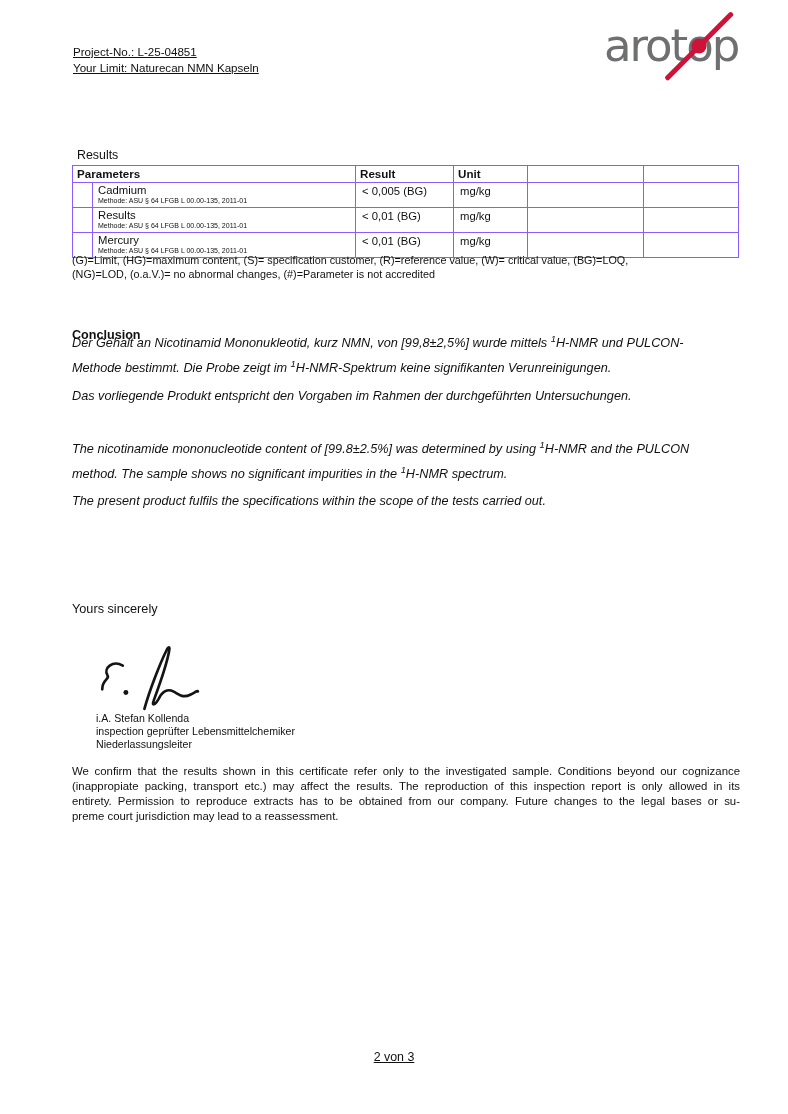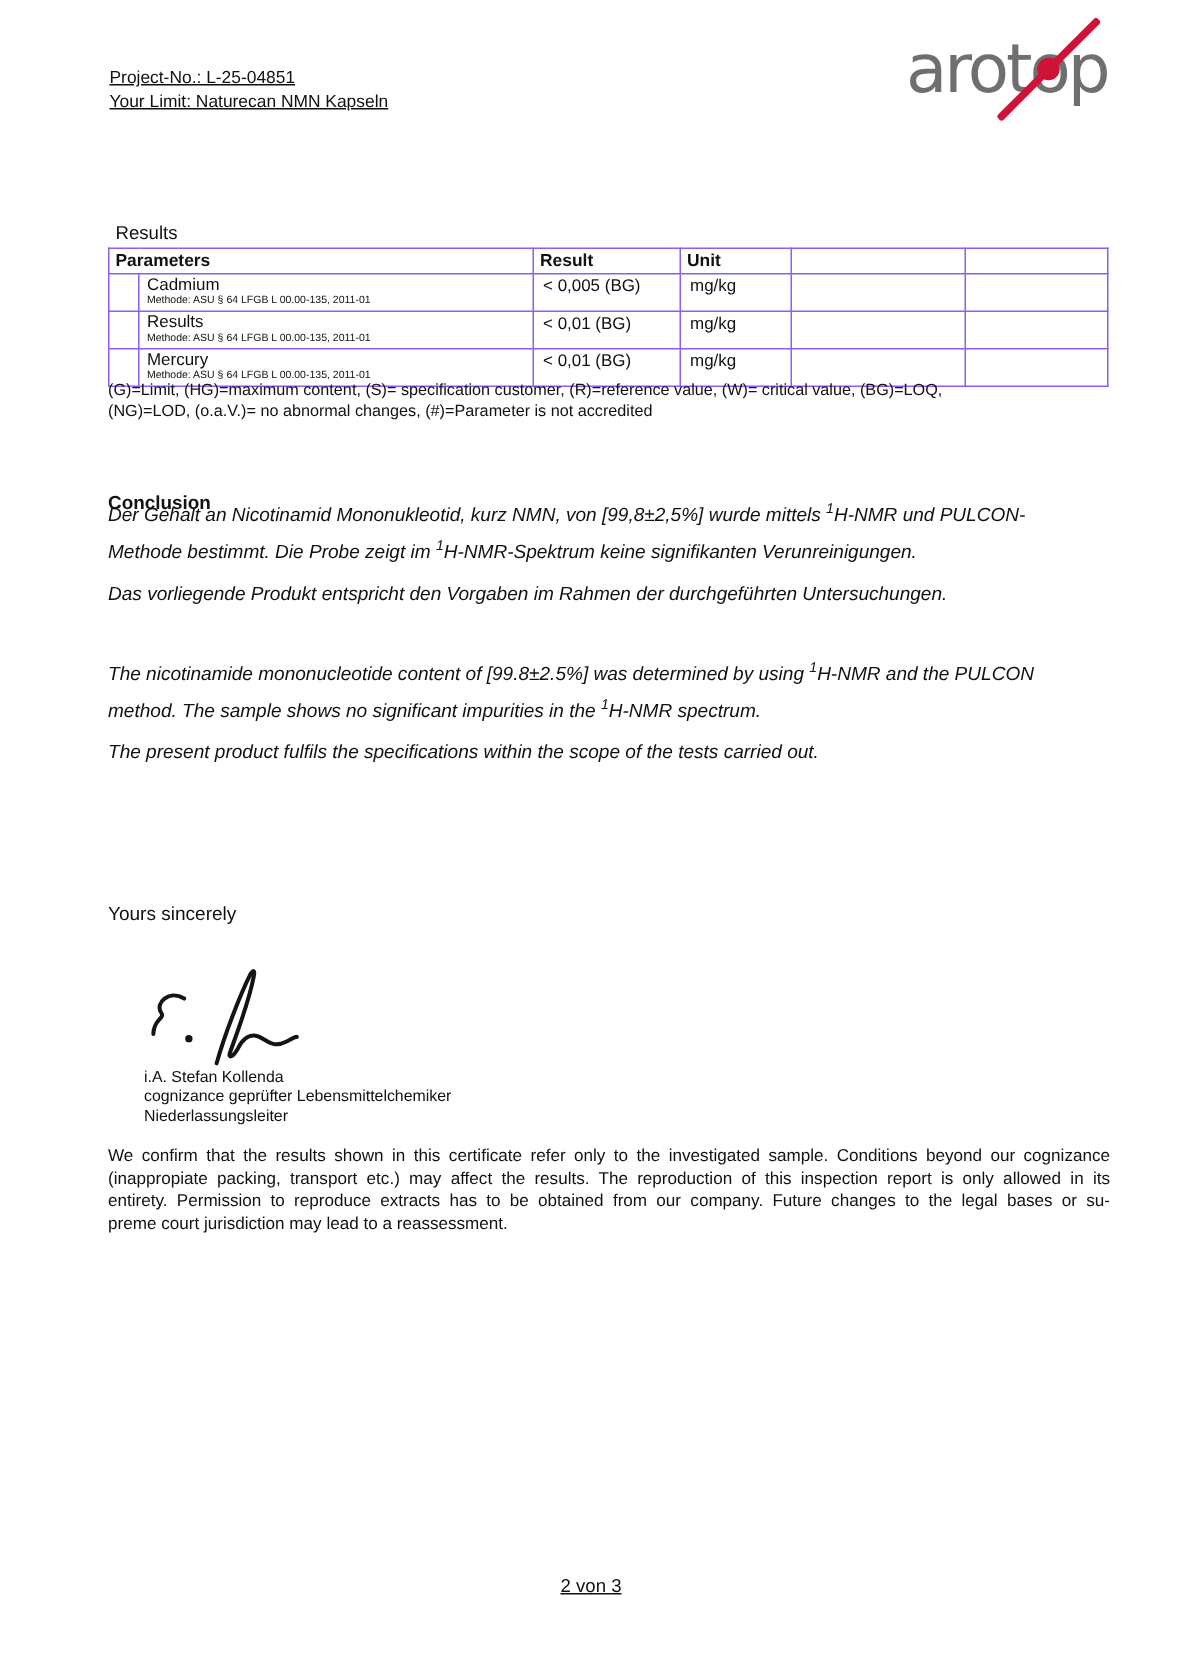--- a/index.html
+++ b/index.html
@@ -147,21 +147,21 @@
   <svg class="sig-svg" width="115" height="72" viewBox="0 0 110 70">
     <g fill="none" stroke="#141414" stroke-width="2.6" stroke-linecap="round" stroke-linejoin="round">
       <path d="M31,24 C21,18 12,27 16,33 C19,37 11,37 11,47"></path>
       <path d="M52,66 C57,48 67,22 74,8 C76,5 77,6 76,10 C73,26 65,47 61,58 C59,63 62,63 66,56 C69,50 74,46 80,49 C86,52 89,56 97,52 C101,50 104,48 104,49"></path>
     </g>
     <circle cx="34" cy="50" r="2.4" fill="#141414"></circle>
   </svg>
 
   <div class="signer">
       <div>i.A. Stefan Kollenda</div>
-      <div>cognizance geprüfter Lebensmittelchemiker</div>
+      <div>inspection geprüfter Lebensmittelchemiker</div>
       <div>Niederlassungsleiter</div>
     </div>
 
   <div class="disclaimer">
       <div>We confirm that the results shown in this certificate refer only to the investigated sample. Conditions beyond our cognizance</div>
       <div>(inappropiate packing, transport etc.) may affect the results. The reproduction of this inspection report is only allowed in its</div>
       <div>entirety. Permission to reproduce extracts has to be obtained from our company. Future changes to the legal bases or su-</div>
       <div>preme court jurisdiction may lead to a reassessment.</div>
     </div>
 

